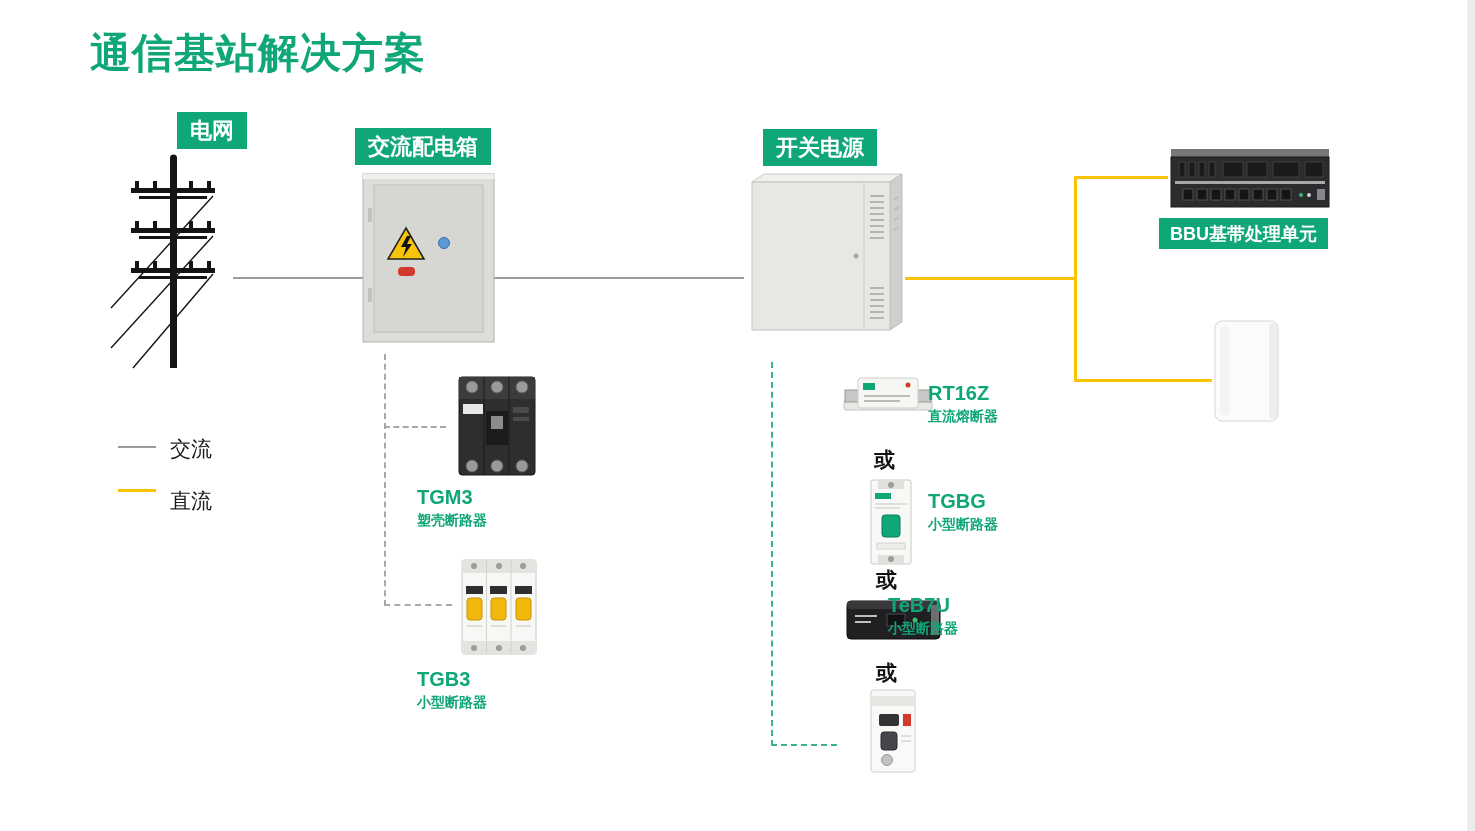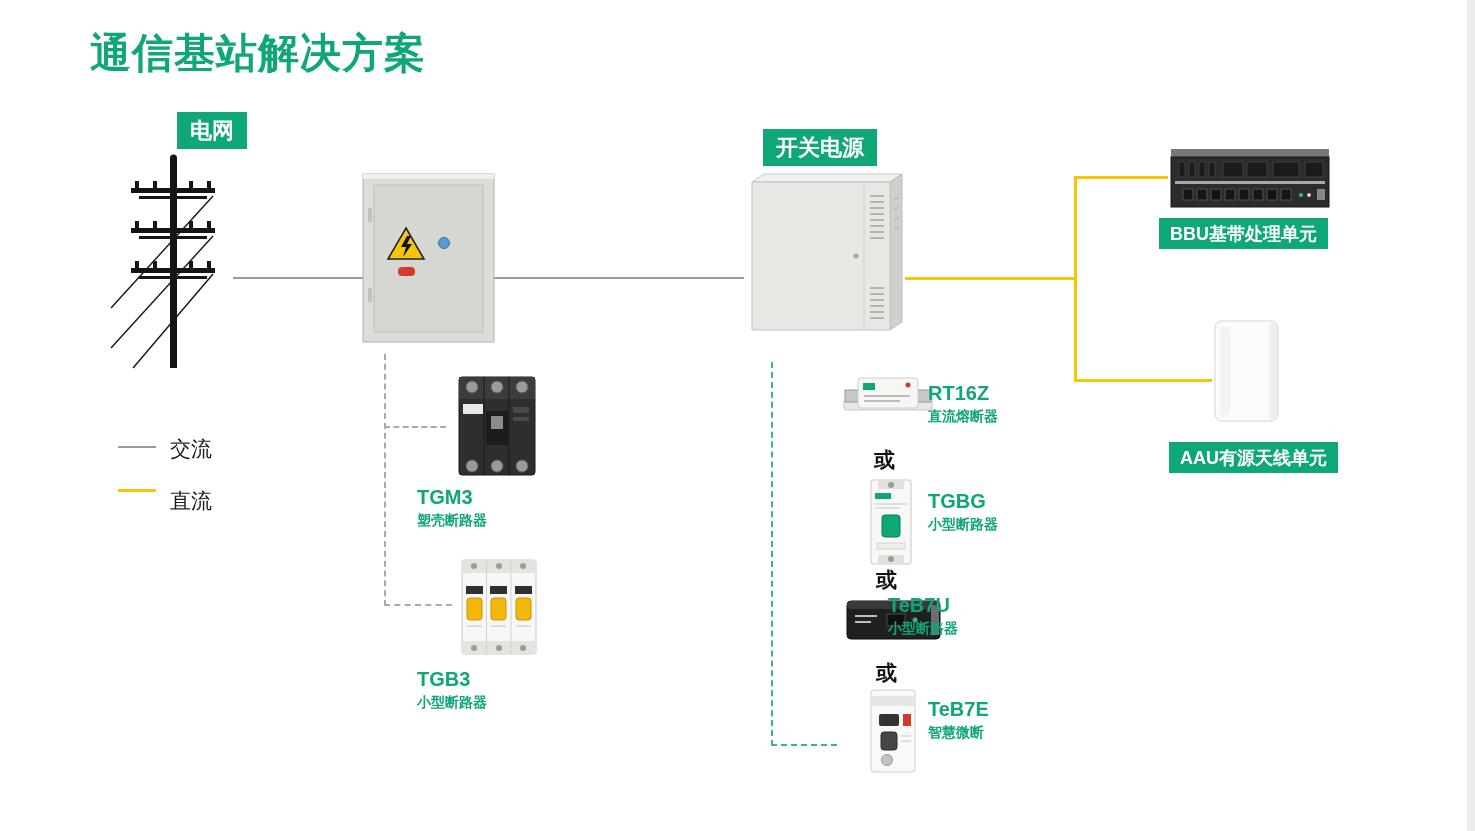--- a/index.html
+++ b/index.html
@@ -48,23 +48,23 @@
   <div class="hline-y" style="left:1074px;top:379px;width:138px;"></div>
 
   <div class="dash-v" style="left:384px;top:354px;height:252px;"></div>
   <div class="dash-h" style="left:384px;top:426px;width:62px;"></div>
   <div class="dash-h" style="left:384px;top:604px;width:68px;"></div>
 
   <div class="dash-v-g" style="left:771px;top:362px;height:384px;"></div>
   <div class="dash-h-g" style="left:771px;top:744px;width:66px;"></div>
 
   <div class="badge badge-lg" style="left:137px;top:112px;margin-left:40px;">电网</div>
+  <div class="badge badge-lg" style="left:355px;top:128px;">交流配电箱</div>
   <div class="badge badge-lg" style="left:763px;top:129px;">开关电源</div>
   <div class="badge badge-sm" style="left:1159px;top:218px;">BBU基带处理单元</div>
-  <div class="badge badge-sm" style="left:1169px;top:442px;">AAU有源天线单元</div>
 
   <div class="abs" style="left:103px;top:150px;">
     <svg width="132" height="220" viewBox="0 0 132 220">
       <g stroke="#141414" stroke-width="1.4">
         <line x1="110" y1="46" x2="8" y2="158"></line>
         <line x1="110" y1="86" x2="8" y2="198"></line>
         <line x1="110" y1="124" x2="30" y2="218"></line>
       </g>
       <rect x="67" y="8" width="7" height="210" fill="#141414"></rect>
       <circle cx="70.5" cy="8" r="3.5" fill="#141414"></circle>
@@ -315,20 +315,16 @@
       <rect x="22" y="28" width="20" height="12" rx="2" fill="#333335"></rect>
       <rect x="46" y="28" width="8" height="12" fill="#d23a2e"></rect>
       <rect x="24" y="46" width="16" height="18" rx="3" fill="#45464a" stroke="#2c2c2e"></rect>
       <circle cx="30" cy="74" r="5.5" fill="#c2c2c0" stroke="#9a9a98"></circle>
       <g stroke="#c4c4c0" stroke-width="1">
           <line x1="44" y1="50" x2="54" y2="50"></line>
           <line x1="44" y1="55" x2="54" y2="55"></line>
         </g>
     </svg>
   </div>
-  <div class="caption" style="left:928px;top:698px;width:124px;">
-    <div class="p-name">TeB7E</div>
-    <div class="p-desc">智慧微断</div>
-  </div>
 
   <div class="edge-strip" style="left:1467px;top:0;width:8px;height:831px;"></div>
 
 </div>
 
 </body></html>

